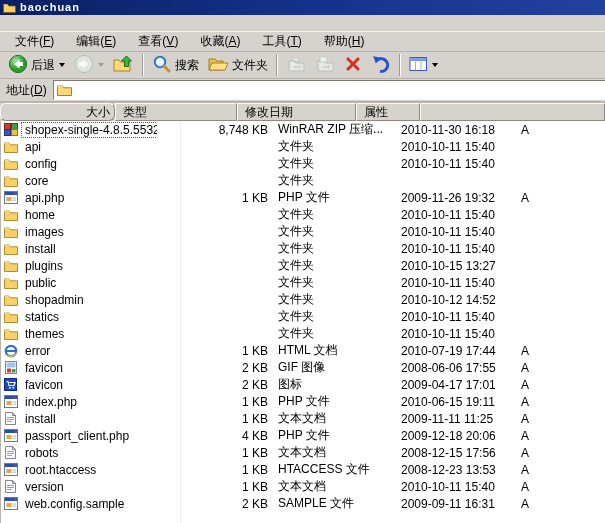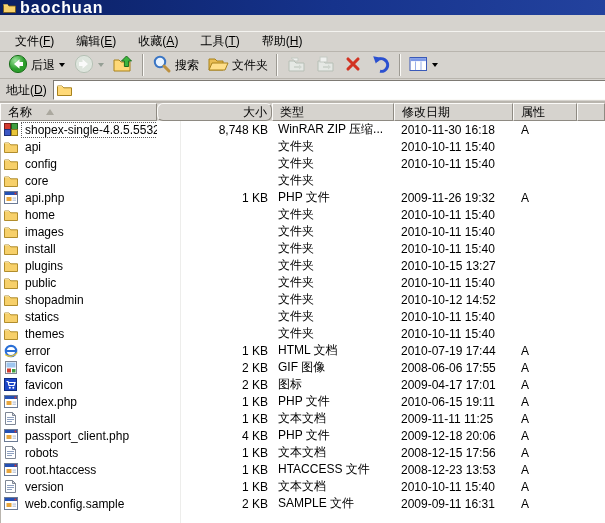--- a/index.html
+++ b/index.html
@@ -5,21 +5,21 @@
   * { margin:0; padding:0; box-sizing:border-box; }
   html,body { width:605px; height:523px; overflow:hidden; }
   body { font-family:"Liberation Sans","DejaVu Sans",sans-serif; font-size:12px; color:#000; background:#d6d3ce; }
 
   .window { width:605px; height:523px; display:flex; flex-direction:column; background:#d6d3ce; }
 
   
   .titlebar { height:15px; flex:none; display:flex; align-items:center; padding-left:3px;
     background:linear-gradient(90deg,#0a1f63 0%,#16338c 55%,#23429e 100%); }
   .titlebar .ticon { width:13px; height:11px; margin-right:4px; flex:none; }
-  .titlebar .ttext { color:#fff; font-weight:bold; font-size:16px; letter-spacing:1px; line-height:13px; }
+  .titlebar .ttext { color:#fff; font-weight:bold; font-size:11px; letter-spacing:1px; line-height:13px; }
 
   
   .menubar { height:21px; flex:none; display:flex; align-items:center; padding-left:4px;
     border-top:1px solid #f4f3f0; border-bottom:1px solid #b9b5ae; background:#d6d3ce;margin-top:16px; }
   .menu-item { padding:2px 11px 3px 11px; cursor:default; white-space:nowrap; }
   .menu-item u { text-decoration:underline; }
 
   
   .toolbar { height:27px; flex:none; display:flex; align-items:center; padding-left:4px; gap:1px;
     border-bottom:1px solid #b9b5ae; background:#d6d3ce; }
@@ -80,20 +80,21 @@
         <path d="M0.5 2.5 L4.5 2.5 L6 4 L12.5 4 L12.5 10.5 L0.5 10.5 Z" fill="#f7d06a" stroke="#7a5c10" stroke-width="0.8"></path>
         <path d="M0.5 2.5 L4.5 2.5 L5.2 3.2 L0.5 3.2 Z" fill="#fde9a8"></path>
       </svg>
     </span>
     <span class="ttext">baochuan</span>
   </div>
 
   <div class="menubar" id="menubar">
       <span class="menu-item">文件(<u>F</u>)</span>
       <span class="menu-item">编辑(<u>E</u>)</span>
+      <span class="menu-item">查看(<u>V</u>)</span>
       <span class="menu-item">收藏(<u>A</u>)</span>
       <span class="menu-item">工具(<u>T</u>)</span>
       <span class="menu-item">帮助(<u>H</u>)</span>
     </div>
 
   <div class="toolbar">
     <div class="tbtn">
       <span>
         <svg width="20" height="20" viewBox="0 0 20 20">
           <defs>
@@ -199,24 +200,20 @@
       <span class="aicon">
         <svg width="15" height="12" viewBox="0 0 15 12">
           <path d="M0.5 2 L5 2 L6.8 3.8 L14.5 3.8 L14.5 11.5 L0.5 11.5 Z" fill="#ffd978" stroke="#a8821d"></path>
           <path d="M0.5 2 L5 2 L5.8 2.8 L0.5 2.8 Z" fill="#fde9a8"></path>
         </svg>
       </span>
     </div>
   </div>
 
   <div class="listhead">
-    <div class="hcell c-name">
-      <span>名称</span>
-      <span class="sortarrow"></span>
-    </div>
     <div class="hcell c-size size">
       <span>大小</span>
     </div>
     <div class="hcell c-type">
       <span>类型</span>
     </div>
     <div class="hcell c-date">
       <span>修改日期</span>
     </div>
     <div class="hcell c-attr">

